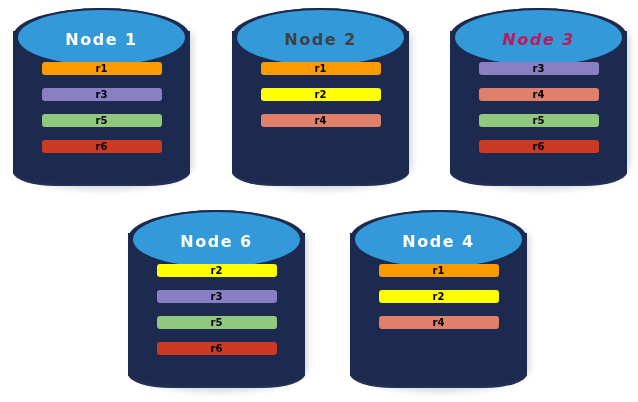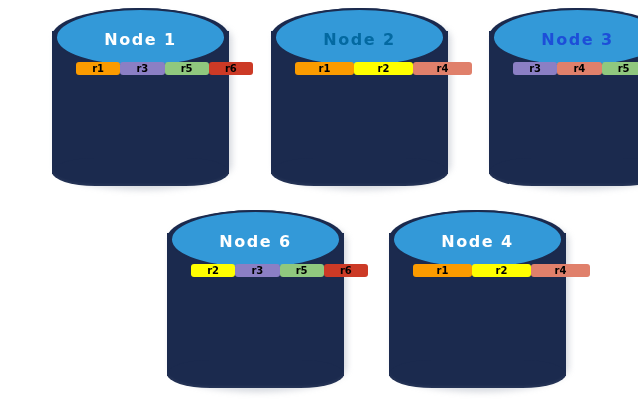--- a/index.html
+++ b/index.html
@@ -16,21 +16,20 @@
   }
   #stage {
     position: absolute;
     left: 0;
     top: 0;
     width: 638px;
     height: 402px;
   }
   .node {
     position: absolute;
-    margin-left: 39px;
   }
   
   .cyl-shadow {
     position: absolute;
     left: 3px;
     top: 6px;
     right: -3px;
     bottom: -4px;
     border-radius: 50% / 14%;
     background: rgba(120,130,150,0.30);
@@ -96,23 +95,22 @@
     white-space: nowrap;
     padding-top: 4px;
     box-sizing: border-box;
   }
   .bars {
     position: absolute;
     left: 0;
     width: 100%;
     z-index: 5;
     display: flex;
-    flex-direction: row;
+    flex-direction: column;
     align-items: center;
-    padding-left: 24px;
   }
   .bar {
     width: 120px;
     height: 13px;
     border-radius: 3px;
     margin-bottom: 13px;
     display: flex;
     align-items: center;
     justify-content: center;
     color: #000000;
@@ -139,34 +137,34 @@
         <div class="bar" style="background: rgb(144, 200, 126); color: rgb(0, 0, 0);">r5</div>
         <div class="bar" style="background: rgb(204, 58, 38); color: rgb(0, 0, 0);">r6</div>
       </div>
     </div>
     <div class="node" style="left: 232px; top: 8px; width: 177px; height: 178px;">
       <div class="cyl-shadow"></div>
       <div class="cyl-body" style="background: rgb(27, 42, 78);"></div>
       <div class="cyl-body-inner" style="background: rgb(27, 42, 78);"></div>
       <div class="cyl-bottom-hl" style="background: rgb(27, 42, 78);"></div>
       <div class="cyl-top" style="background: rgb(51, 153, 216); border-color: rgb(27, 42, 78);"></div>
-      <div class="node-label" style="color: #0369a1;">Node 2</div>
+      <div class="node-label" style="color: #404040;">Node 2</div>
       <div class="bars" style="top: 54px;">
         <div class="bar" style="background: rgb(251, 155, 0); color: rgb(0, 0, 0);">r1</div>
         <div class="bar" style="background: rgb(255, 255, 0); color: rgb(0, 0, 0);">r2</div>
         <div class="bar" style="background: rgb(224, 128, 107); color: rgb(0, 0, 0);">r4</div>
       </div>
     </div>
     <div class="node" style="left: 450px; top: 8px; width: 177px; height: 178px;">
       <div class="cyl-shadow"></div>
       <div class="cyl-body" style="background: rgb(27, 42, 78);"></div>
       <div class="cyl-body-inner" style="background: rgb(27, 42, 78);"></div>
       <div class="cyl-bottom-hl" style="background: rgb(27, 42, 78);"></div>
       <div class="cyl-top" style="background: rgb(51, 153, 216); border-color: rgb(27, 42, 78);"></div>
-      <div class="node-label" style="color: #1d4ed8;">Node 3</div>
+      <div class="node-label" style="color: #be185d; font-style: italic;">Node 3</div>
       <div class="bars" style="top: 54px;">
         <div class="bar" style="background: rgb(139, 127, 196); color: rgb(0, 0, 0);">r3</div>
         <div class="bar" style="background: rgb(224, 128, 107); color: rgb(0, 0, 0);">r4</div>
         <div class="bar" style="background: rgb(144, 200, 126); color: rgb(0, 0, 0);">r5</div>
         <div class="bar" style="background: rgb(204, 58, 38); color: rgb(0, 0, 0);">r6</div>
       </div>
     </div>
     <div class="node" style="left: 128px; top: 210px; width: 177px; height: 178px;">
       <div class="cyl-shadow"></div>
       <div class="cyl-body" style="background: rgb(27, 42, 78);"></div>

